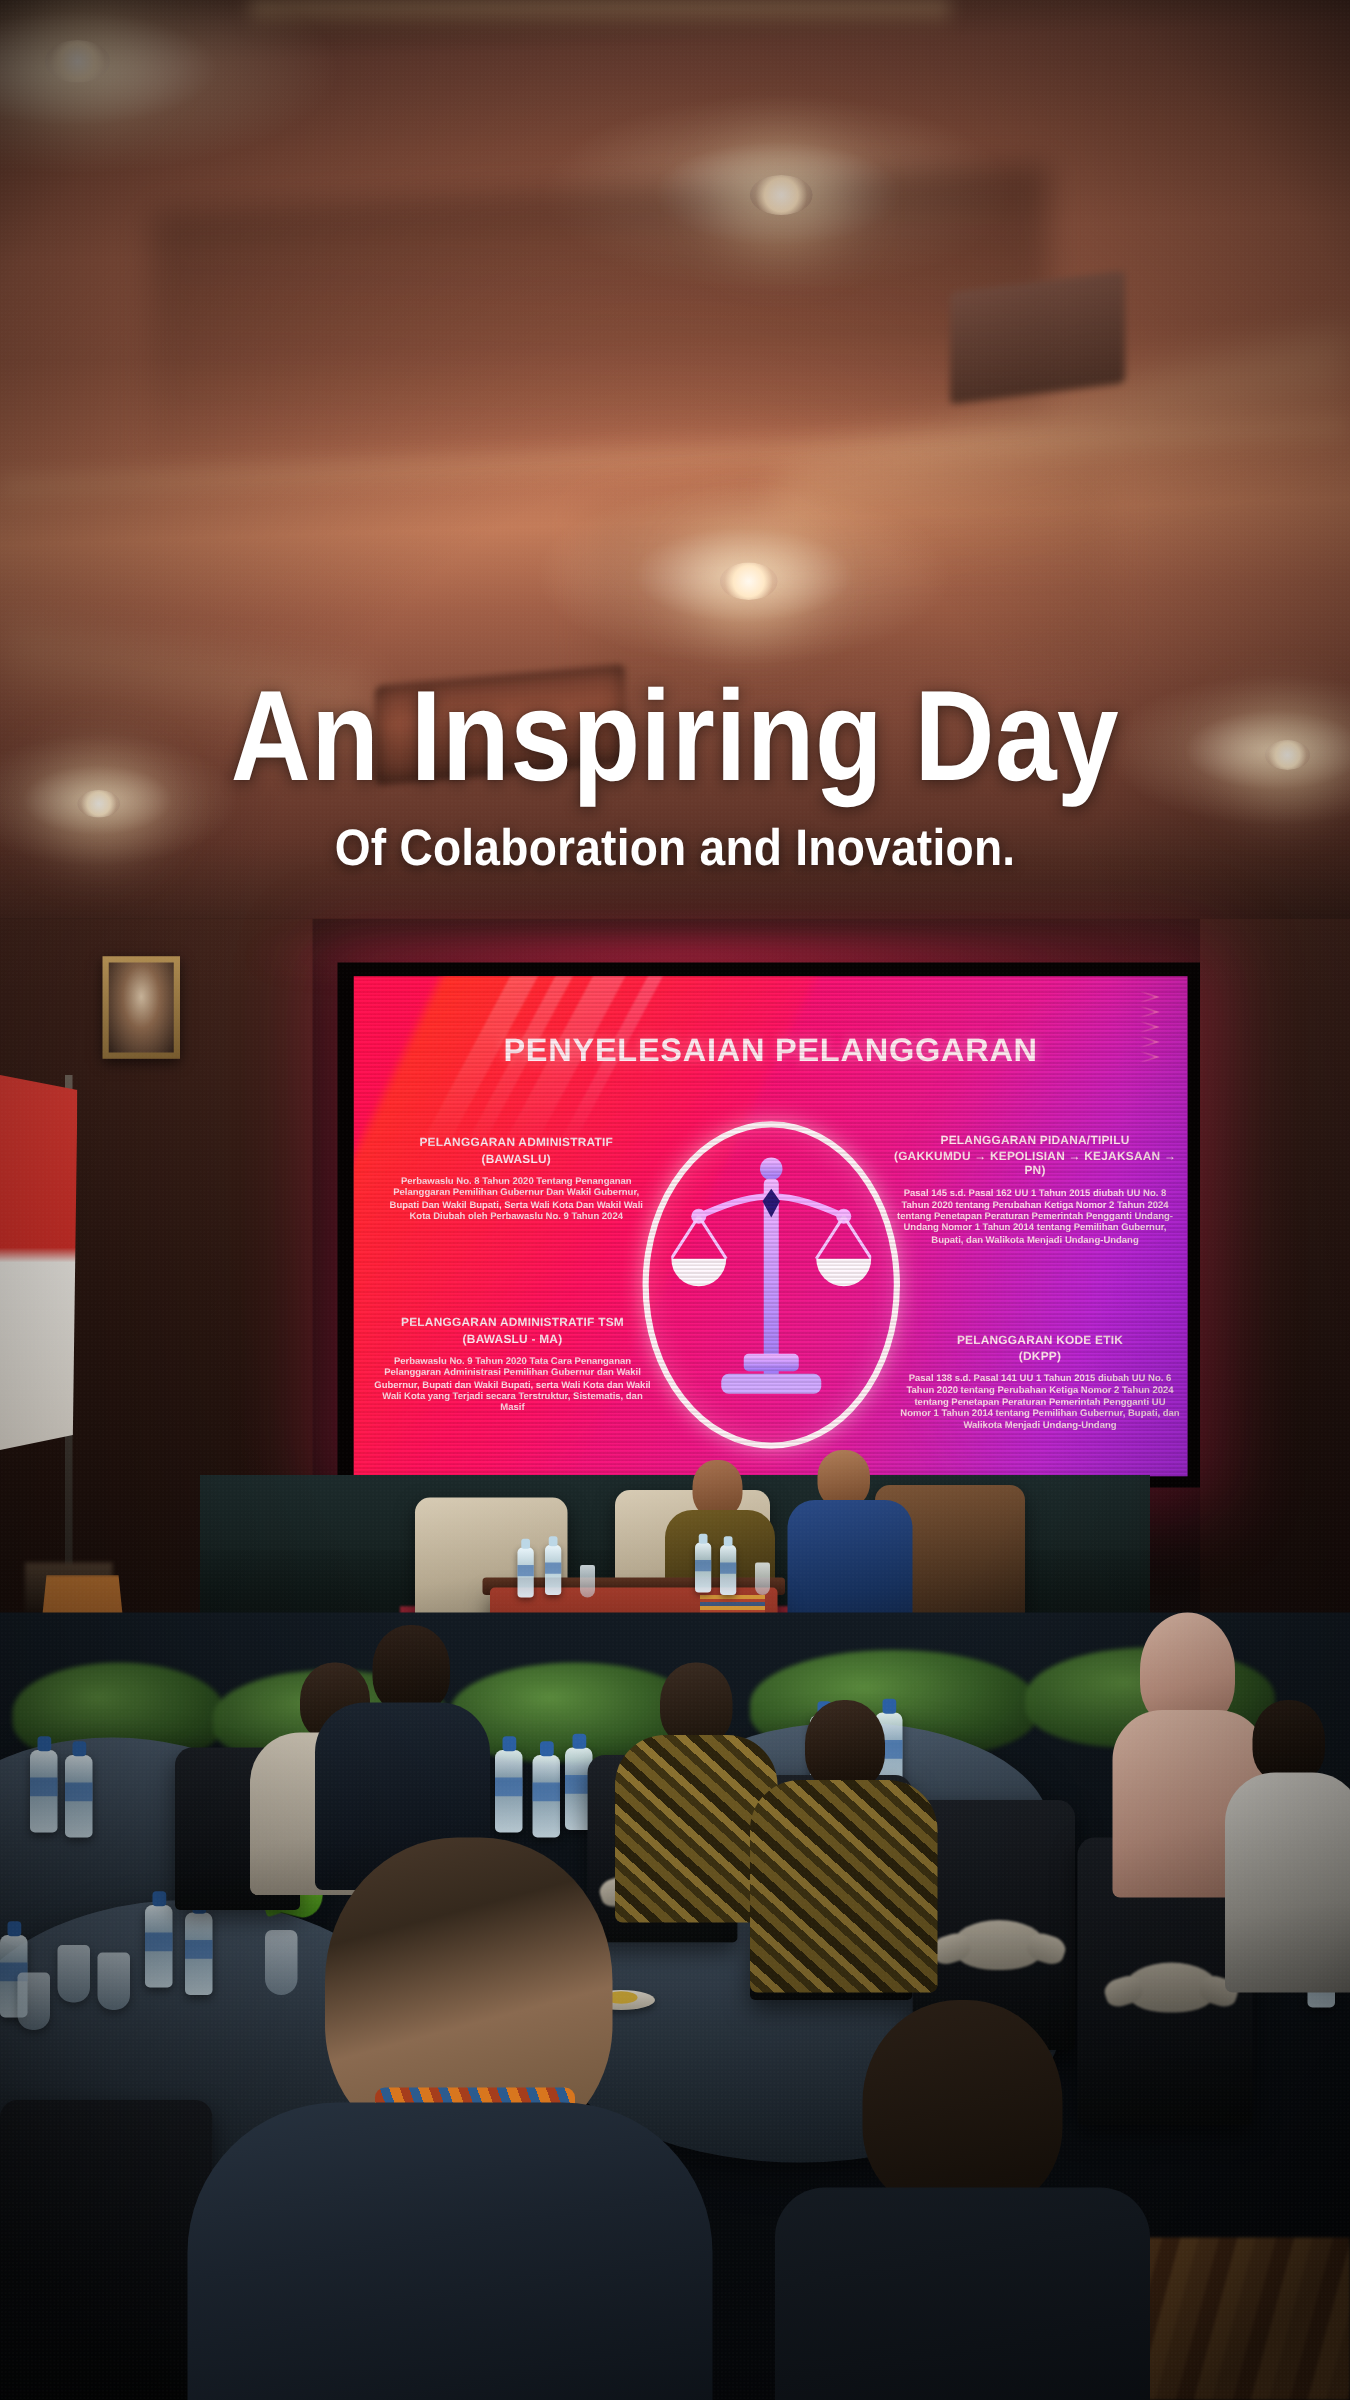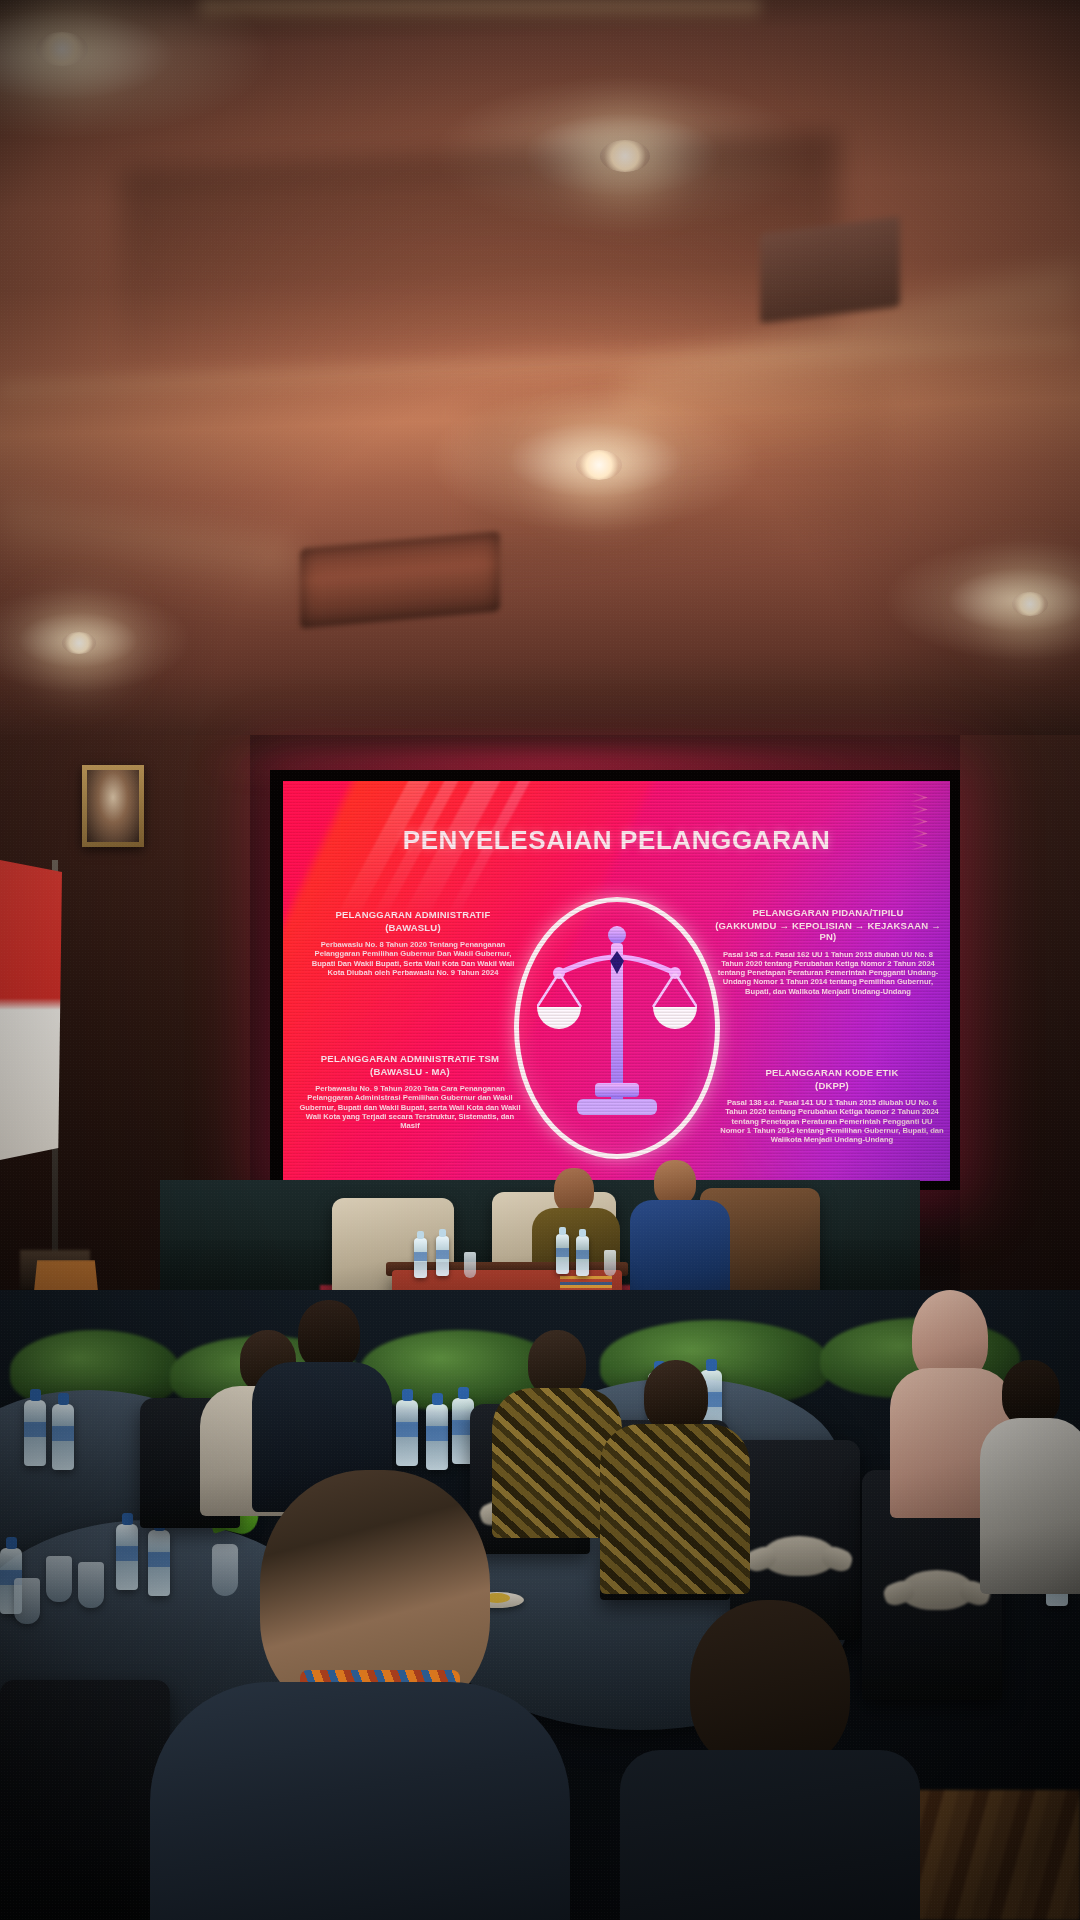--- a/index.html
+++ b/index.html
@@ -434,14 +434,18 @@
     <div class="head" style="left:70px;top:0;width:160px;height:170px;background:linear-gradient(165deg,#2a1f16,#110c07);"></div>
     <div class="torso" style="left:0;top:150px;width:300px;height:180px;background:linear-gradient(170deg,#151b22,#090c10);"></div>
   </div>
 
   <div class="carpet"></div>
 
   <div class="warm"></div>
   <div class="vig"></div>
   <div class="grain"></div>
 
+  <div class="overlay">
+    <div class="ov-title">An Inspiring Day</div>
+    <div class="ov-sub">Of Colaboration and Inovation.</div>
+  </div>
 
 </div>
 
 </body></html>

